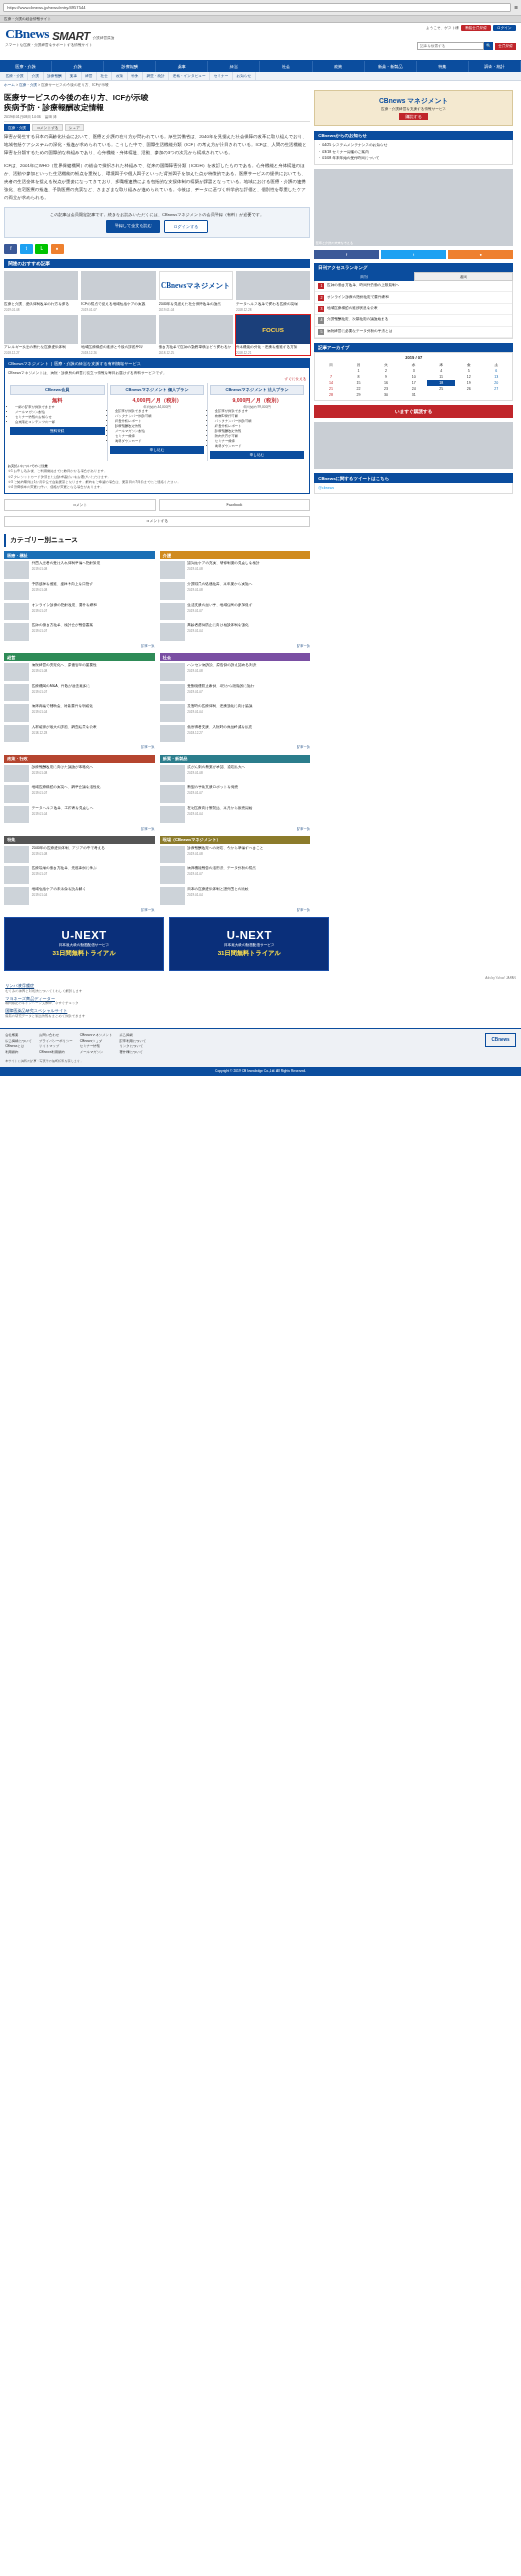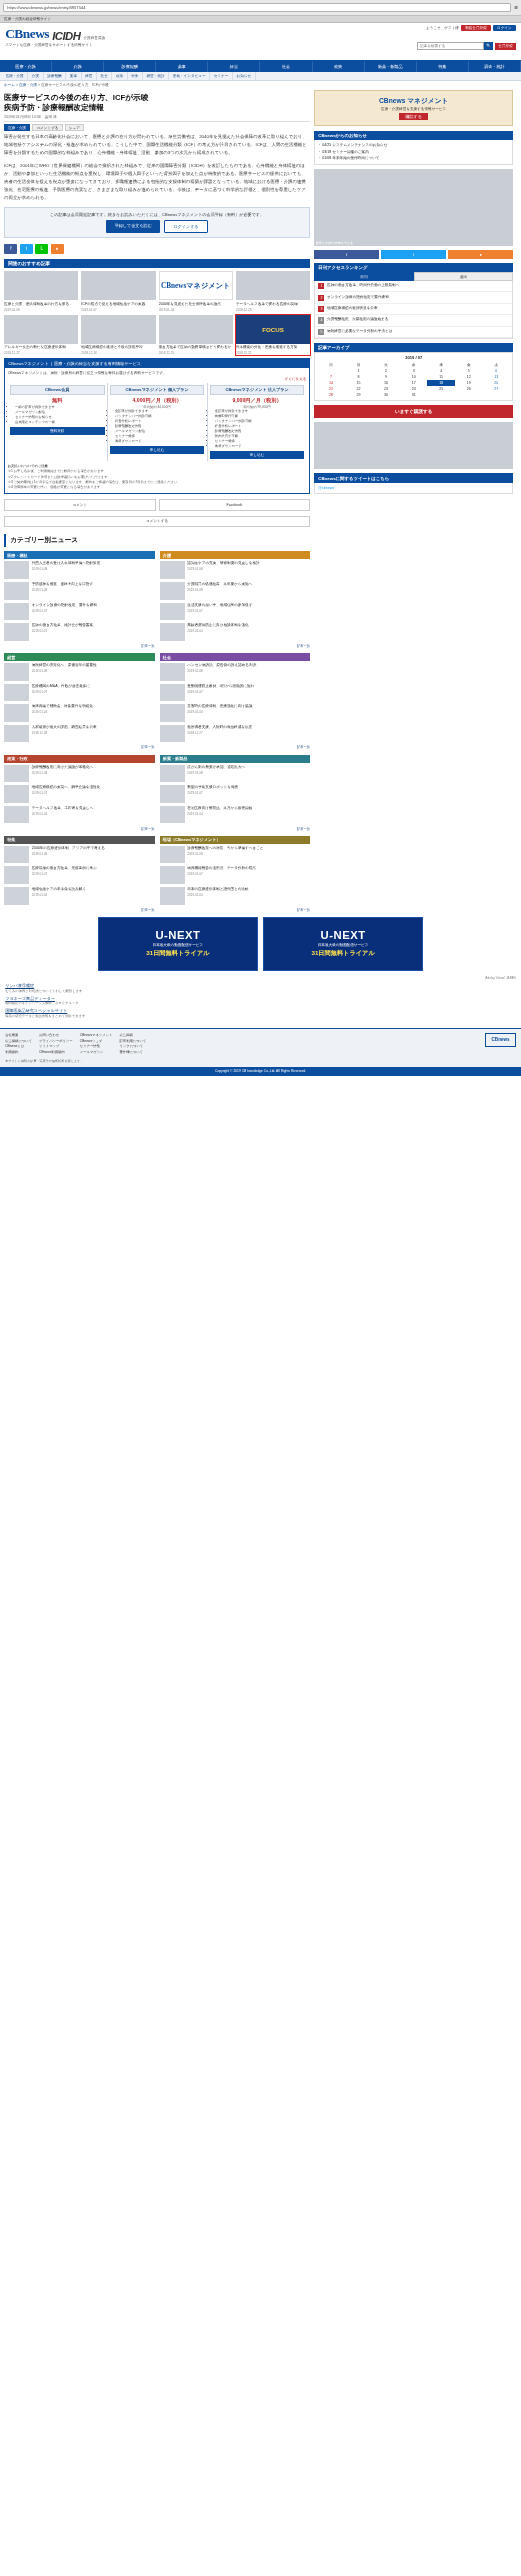--- a/index.html
+++ b/index.html
@@ -332,21 +332,21 @@
   table.cal-t td, table.cal-t th {
     text-align:center; font-size:3.6px; padding:1px 0; color:#333;
   }
   table.cal-t th { color:#666; }
   table.cal-t td.sun { color:#c0262b; }
   table.cal-t td.sat { color:#1b6fb5; }
   table.cal-t td.on { background:#0b4d9e; color:#fff; }
   .photo-ph { background:#c9ced4; }
   
   .bottom-ads {
-    display:flex; gap: 5.2px; padding: 5.2px 4.1px; justify-content:center;
+    display:flex; gap: 5.2px; padding: 5.2px 4.1px; 
   }
   .unext {
     width: 160px; height: 54px; background:#0a2f7a; color:#fff;
     display:flex; flex-direction:column; align-items:center; justify-content:center;
     border: 1px solid #1b4fa8;
   }
   .unext .logo2 { font-size: 11.3px; font-weight:bold; letter-spacing:0.5px; }
   .unext .l1 { font-size: 3.6px; margin-top:1.5px; }
   .unext .l2 { font-size: 6.2px; font-weight:bold; color:#ffe14d; margin-top:2.1px; }
   .ad-credit { text-align:right; font-size:3.1px; color:#888; padding-right:5.2px; }
@@ -389,21 +389,21 @@
   <div class="tabline">医療・介護の総合情報サイト</div>
 
   <div class="site-header">
     <div class="topstrip">
       <span class="txt">ようこそ、ゲスト様</span>
       <span class="chip red">新規会員登録</span>
       <span class="chip">ログイン</span>
     </div>
     <div class="logo">
       <span class="cb">CBnews</span>
-      <span class="smart">ICIDH</span>
+      <span class="smart">SMART</span>
       <span class="tag">介護経営原論</span>
     </div>
     <div class="headline-sub">スマートな医療・介護経営をサポートする情報サイト</div>
     <div class="header-search">
       <input type="text" placeholder="記事を検索する" style="">
       <div class="btn">🔍</div>
       <div class="member">会員登録</div>
     </div>
   </div>
 

